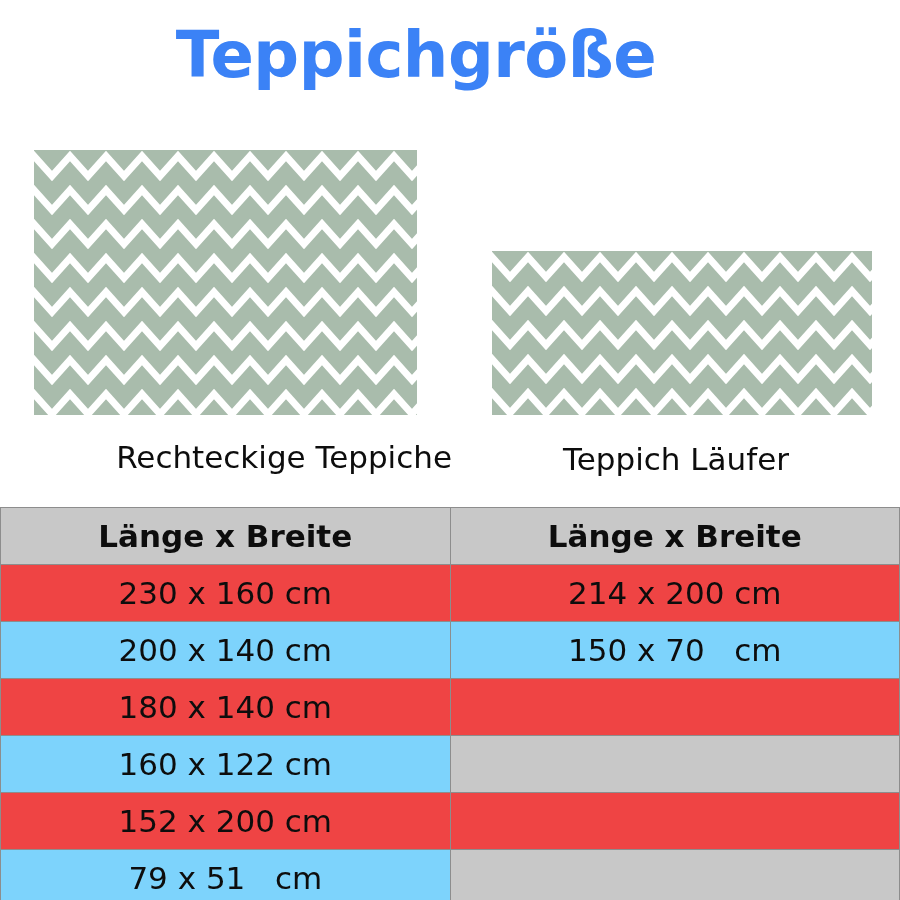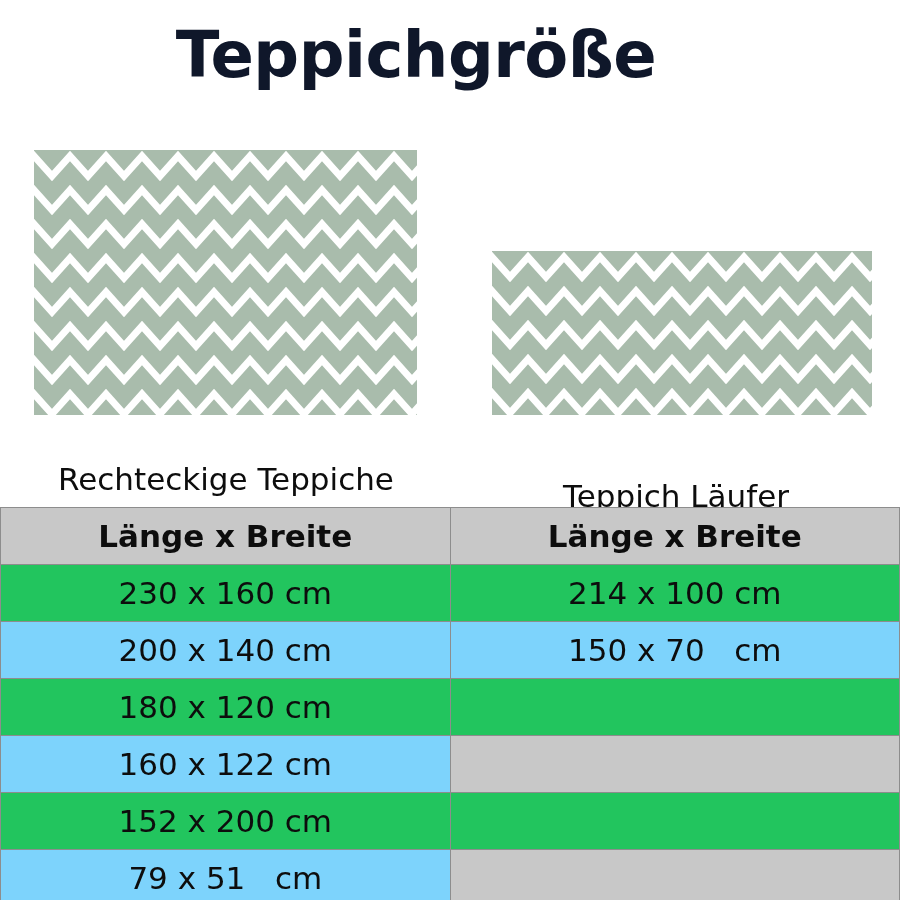--- a/index.html
+++ b/index.html
@@ -21,21 +21,21 @@
   }
   .title {
     position: absolute;
     top: 18px;
     left: 0;
     width: 832px;
     text-align: center;
     font-size: 64px;
     font-weight: 700;
     letter-spacing: -0.5px;
-    color: #0f172a;
+    color: #3b82f6;
   }
   .rug {
     position: absolute;
     background-color: #a9bcac;
     overflow: hidden;
   }
   .rug .chev {
     position: absolute;
     inset: 0;
   }
@@ -53,28 +53,28 @@
   }
   .caption {
     position: absolute;
     font-size: 31px;
     color: #0d0d0d;
     text-align: center;
     white-space: nowrap;
   }
   .caption-rect {
     left: 0;
-    top: 461px;
+    top: 439px;
     width: 452px;
+    text-align: right;
   }
   .caption-runner {
     left: 452px;
     top: 441px;
     width: 448px;
-    margin-top: 37px;
   }
   table.size-table {
     position: absolute;
     left: 0;
     top: 507px;
     width: 900px;
     border-collapse: collapse;
     table-layout: fixed;
   }
   table.size-table td {
@@ -90,21 +90,21 @@
     margin-left: 48px;
   }
   table.size-table tr.head td {
     background: #c8c8c8;
     font-weight: 700;
   }
   table.size-table tr.shaded td {
     background: #7dd3fc;
   }
   table.size-table tr.plain td {
-    background: #22c55e;
+    background: #ef4444;
   }
   table.size-table td.empty {
     background: #ffffff;
   }
   table.size-table tr.shaded td.empty {
     background: #c8c8c8;
   }
 </style>
 </head>
 <body>
@@ -143,28 +143,28 @@
   <div class="caption caption-runner">Teppich Läufer</div>
 
   <table class="size-table">
     <tbody>
       <tr class="head">
         <td>Länge x Breite</td>
         <td>Länge x Breite</td>
       </tr>
       <tr class="plain">
         <td>230 x 160 cm</td>
-        <td>214 x 100 cm</td>
+        <td>214 x 200 cm</td>
       </tr>
       <tr class="shaded">
         <td>200 x 140 cm</td>
         <td>150 x 70   cm</td>
       </tr>
       <tr class="plain">
-        <td>180 x 120 cm</td>
+        <td>180 x 140 cm</td>
         <td class="empty"></td>
       </tr>
       <tr class="shaded">
         <td>160 x 122 cm</td>
         <td class="empty"></td>
       </tr>
       <tr class="plain">
         <td>152 x 200 cm</td>
         <td class="empty"></td>
       </tr>

